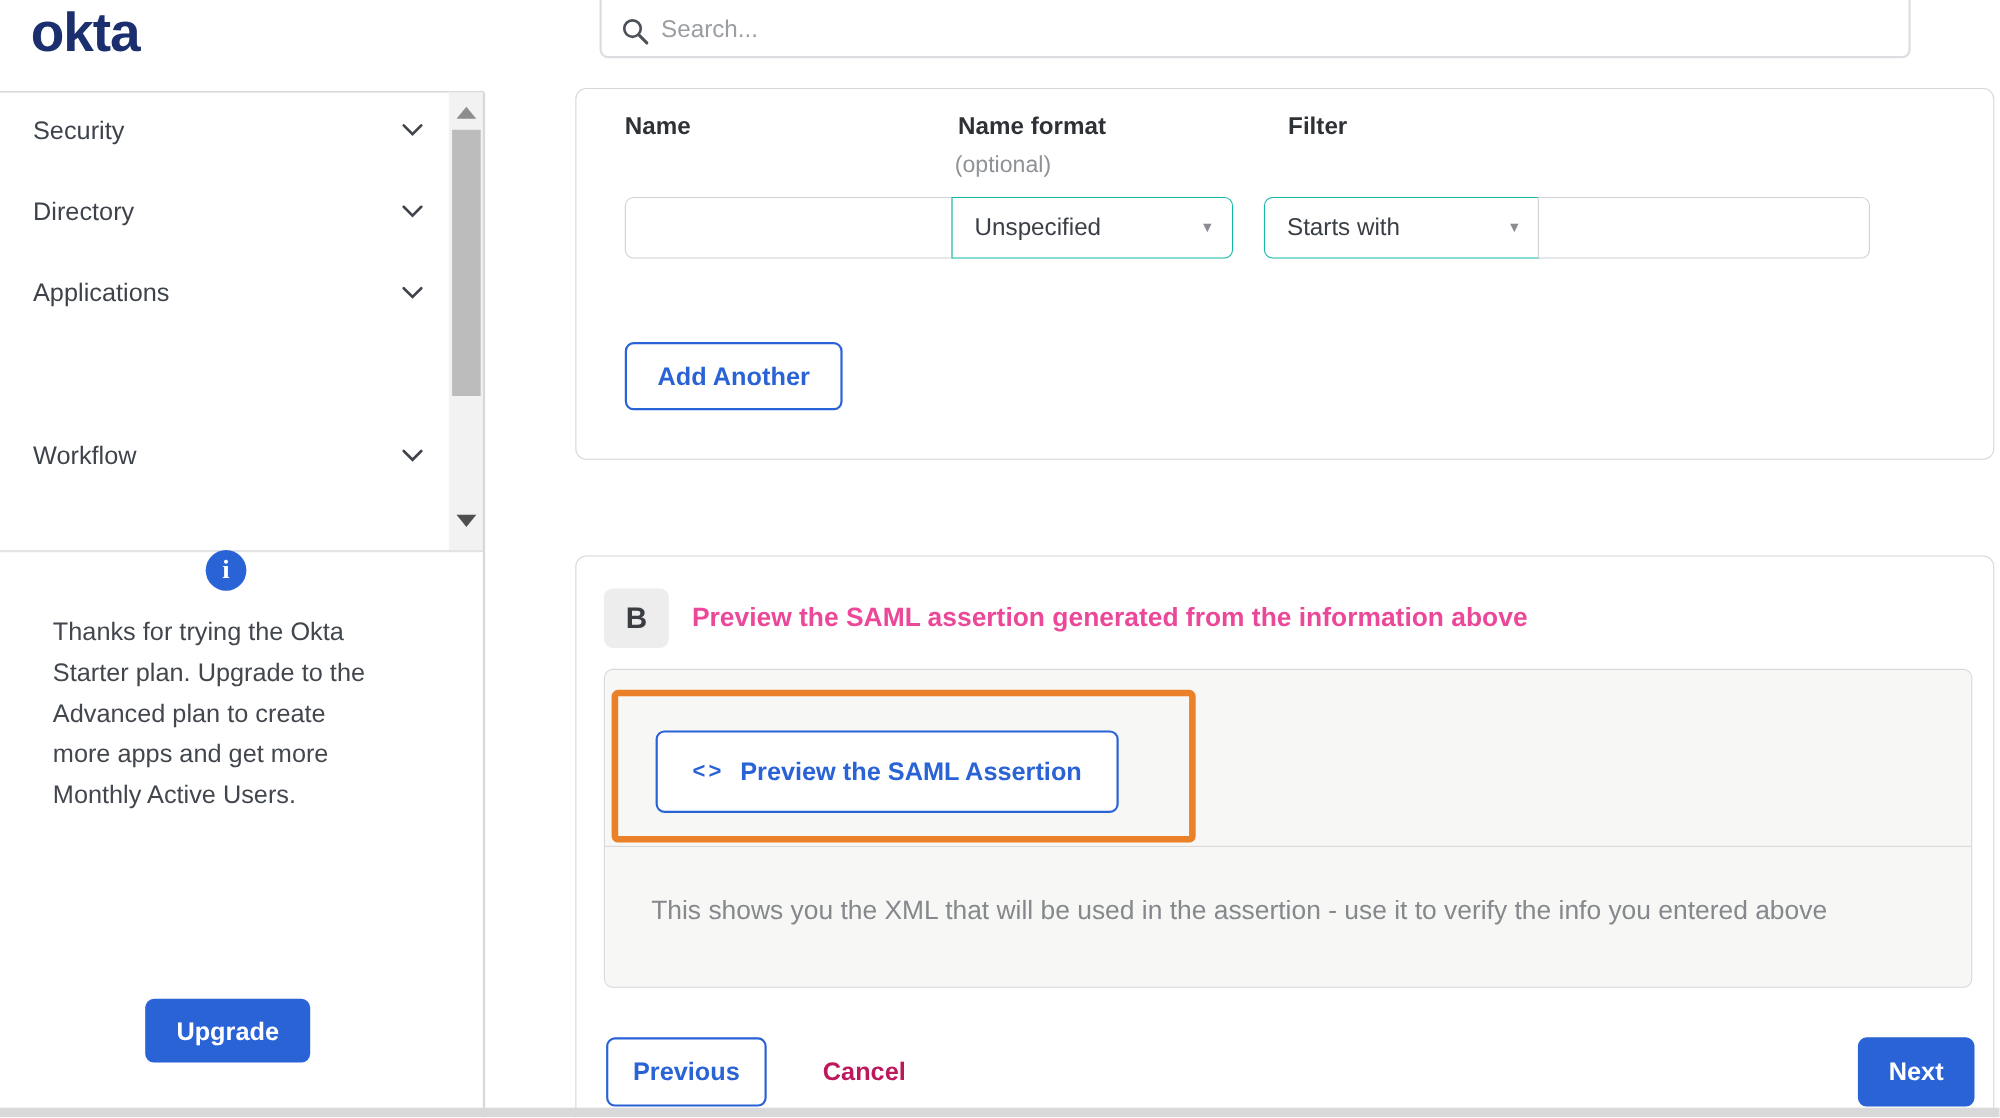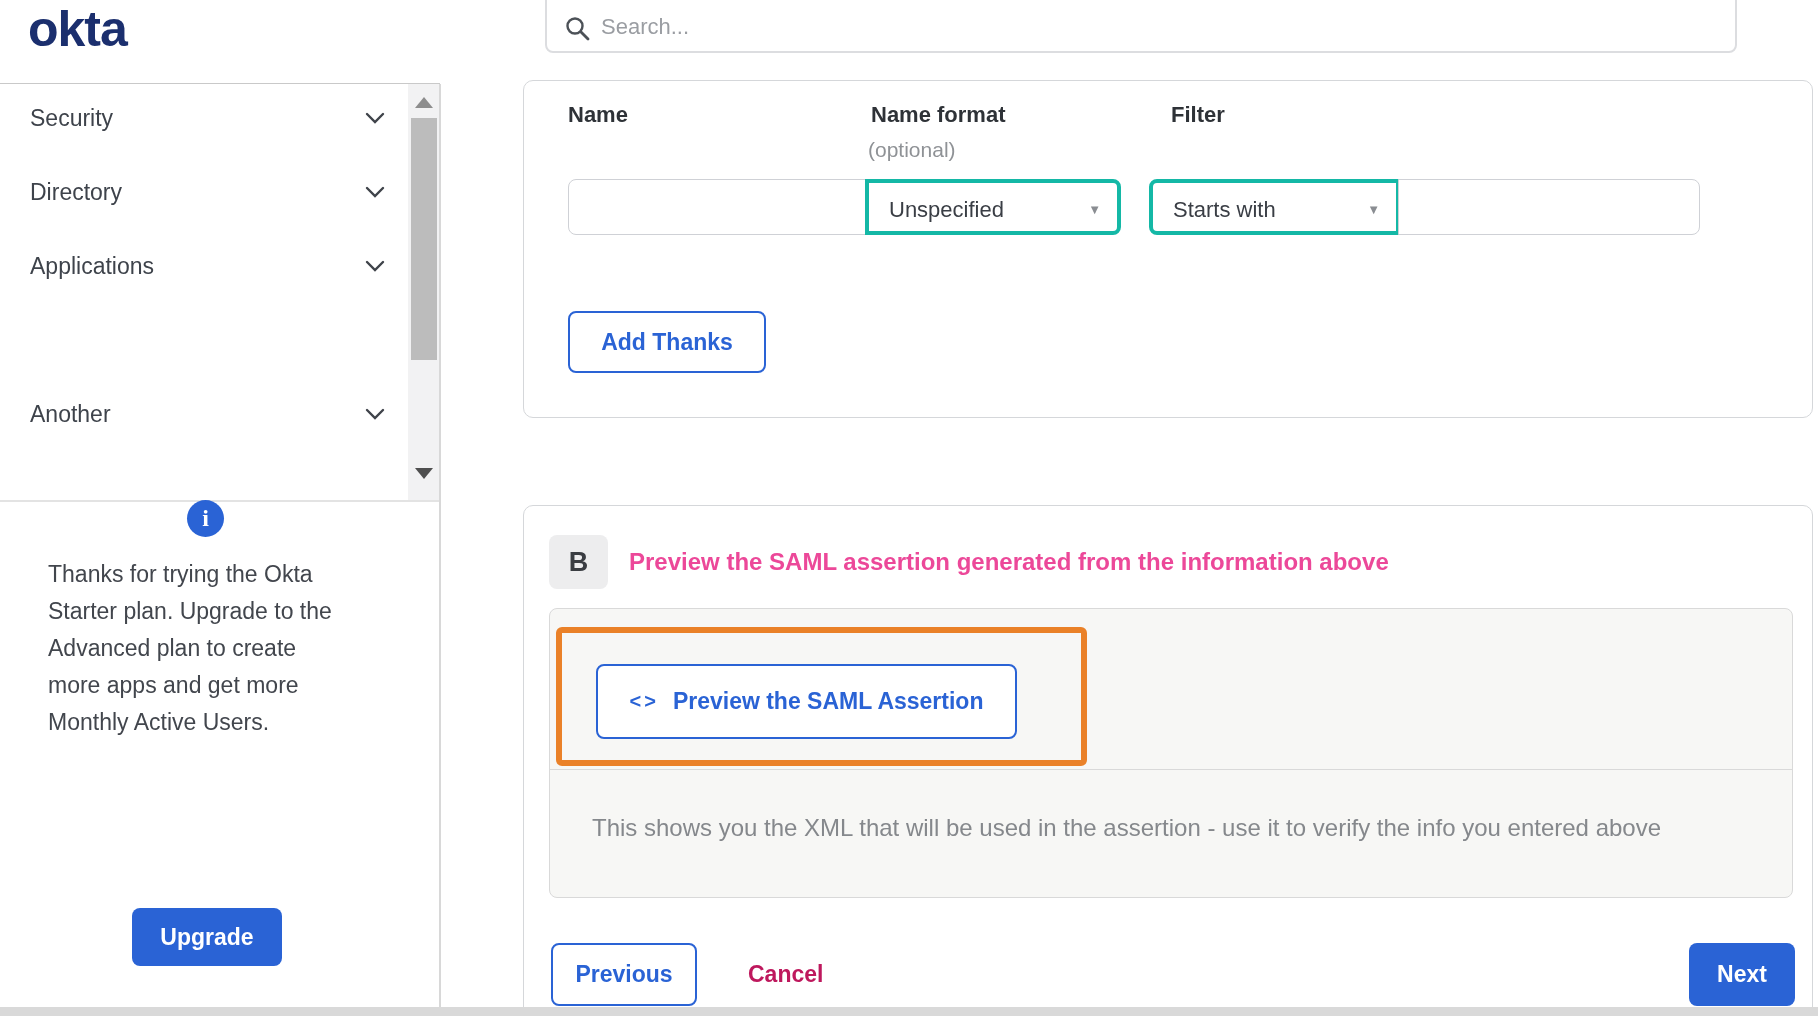--- a/index.html
+++ b/index.html
@@ -82,21 +82,21 @@
   .optional-label { position:absolute; font-size:21px; color:#8f9296; }
 
   .text-input {
     position:absolute; height:56px; border:1px solid #cfd1d6; background:#fff;
     font-size:22px; color:#3a3e45; padding:0 16px; outline:none;
     font-family:"Liberation Sans", sans-serif;
   }
   .rad-l { border-radius:8px 0 0 8px; }
   .rad-r { border-radius:0 8px 8px 0; }
   .select-box {
-    position:absolute; height:56px; border:4px solid #14b8a6; background:#fff;
+    position:absolute; height:56px; border:1px solid #14b8a6; background:#fff;
     font-size:22px; color:#3a3e45; line-height:54px; padding-left:20px;
     cursor:pointer;
   }
   .select-box .caret {
     position:absolute; right:16px; top:0; line-height:54px;
     font-size:13px; color:#8a8d92;
   }
 
   .outline-btn {
     background:#fff; border:2px solid #2a63d5; border-radius:8px;
@@ -175,21 +175,21 @@
         <path d="M2 2 L10 10 L18 2" fill="none" stroke="#3f434a" stroke-width="2.4" stroke-linecap="round"></path>
       </svg>
   </div>
   <div class="nav-item" style="top:244px">
     <span class="lbl">Applications</span>
     <svg width="20" height="12" viewBox="0 0 20 12">
         <path d="M2 2 L10 10 L18 2" fill="none" stroke="#3f434a" stroke-width="2.4" stroke-linecap="round"></path>
       </svg>
   </div>
   <div class="nav-item" style="top:392px">
-    <span class="lbl">Another</span>
+    <span class="lbl">Workflow</span>
     <svg width="20" height="12" viewBox="0 0 20 12">
         <path d="M2 2 L10 10 L18 2" fill="none" stroke="#3f434a" stroke-width="2.4" stroke-linecap="round"></path>
       </svg>
   </div>
 
   <div class="scroll-track">
     <div class="scroll-up"></div>
     <div class="scroll-thumb"></div>
     <div class="scroll-down"></div>
   </div>
@@ -211,21 +211,21 @@
       <span>Unspecified</span>
       <span class="caret">▼</span>
     </div>
 
     <div class="select-box rad-l" style="left:625px; top:98px; width:251px">
       <span>Starts with</span>
       <span class="caret">▼</span>
     </div>
     <input class="text-input rad-r" style="left: 875px; top: 98px; width: 302px; margin-left: -1px;" type="text" value="">
 
-    <button class="outline-btn add-another">Add Thanks</button>
+    <button class="outline-btn add-another">Add Another</button>
   </div>
 
   <div class="panel panel2">
     <div class="b-badge">B</div>
     <div class="b-title">Preview the SAML assertion generated from the information above</div>
 
     <div class="gray-box">
       <div class="gray-divider"></div>
       <button class="outline-btn preview-btn">
         <span class="code-glyph">&lt;&gt;</span>

